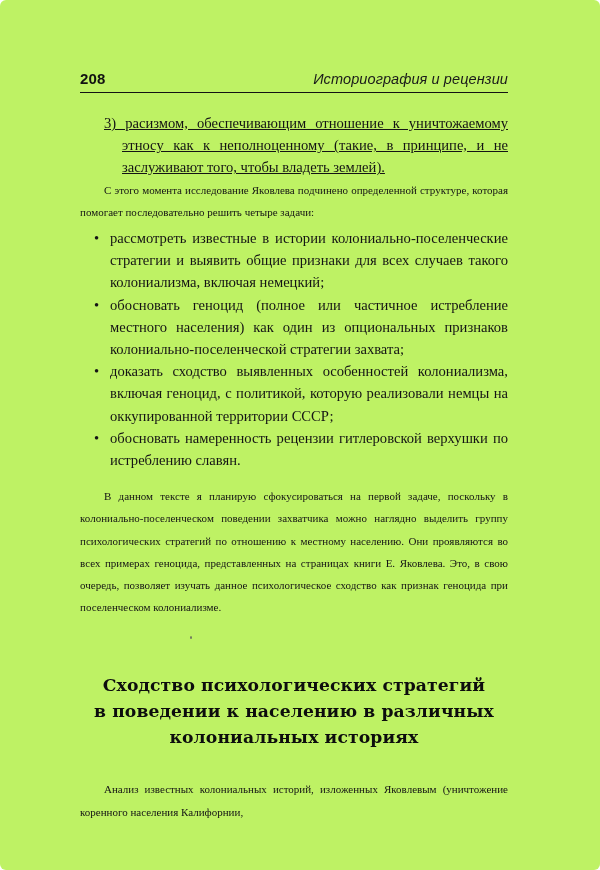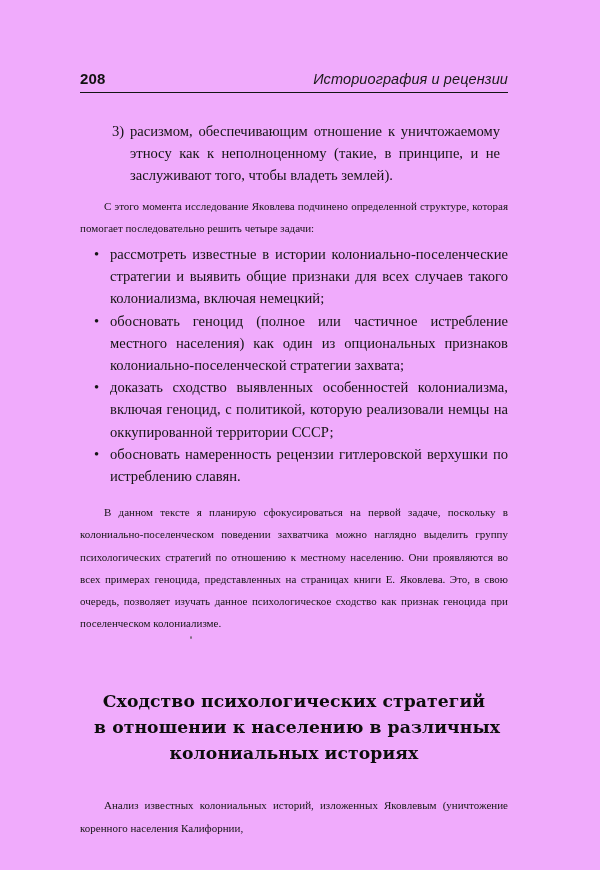--- a/index.html
+++ b/index.html
@@ -17,21 +17,22 @@
     overflow: hidden;
     position: relative;
   }
 
   
   .page {
     position: absolute;
     left: 0; top: 0;
     width: 600px;
     height: 870px;
-    background: #f0abfc;
+    background: #bef264;
+    border-radius: 6px;
   }
 
   
   .running-head {
     position: absolute;
     left: 80px;
     top: 62px;
     width: 428px;
     display: flex;
     align-items: flex-end;
@@ -79,27 +80,28 @@
     line-height: 22.2px;
     text-align: justify;
     text-justify: inter-word;
     hyphens: none;
     color: #141414;
   }
   p.body.indent { text-indent: 24px; }
 
   
   .num-item {
-    margin: 8px;
+    margin: 0;
     padding-left: 42px;
     text-indent: -18px;
     font-size: 14.6px;
     line-height: 22.2px;
     text-align: justify;
     color: #141414;
+    text-decoration: underline;
   }
 
   
   ul.bullets {
     margin: 4px 0 0 0;
     padding: 0;
     list-style: none;
   }
   ul.bullets > li {
     position: relative;
@@ -188,21 +190,21 @@
     </ul>
 
     <div class="gap-after-list"></div>
 
     <p class="body indent">В данном тексте я планирую сфокусироваться на первой задаче, поскольку в колониально-поселенческом поведении захватчика можно наглядно выделить группу психологических стратегий по отношению к местному населению. Они проявляются во всех примерах геноцида, представленных на страницах книги Е. Яковлева. Это, в свою очередь, позволяет изучать данное психологическое сходство как признак геноцида при поселенческом колониализме.</p>
 
     <div class="gap-before-heading"></div>
 
     <h2 class="section-heading">
       <span class="hl">Сходство психологических стратегий</span>
-      <span class="hl">в отношении к населению в различных</span>
+      <span class="hl">в поведении к населению в различных</span>
       <span class="hl">колониальных историях</span>
     </h2>
 
     <div class="gap-after-heading"></div>
 
     <p class="body indent">Анализ известных колониальных историй, изложенных Яковлевым (уничтожение коренного населения Калифорнии,</p>
 
   </div>
 
   <div class="speck"></div>

